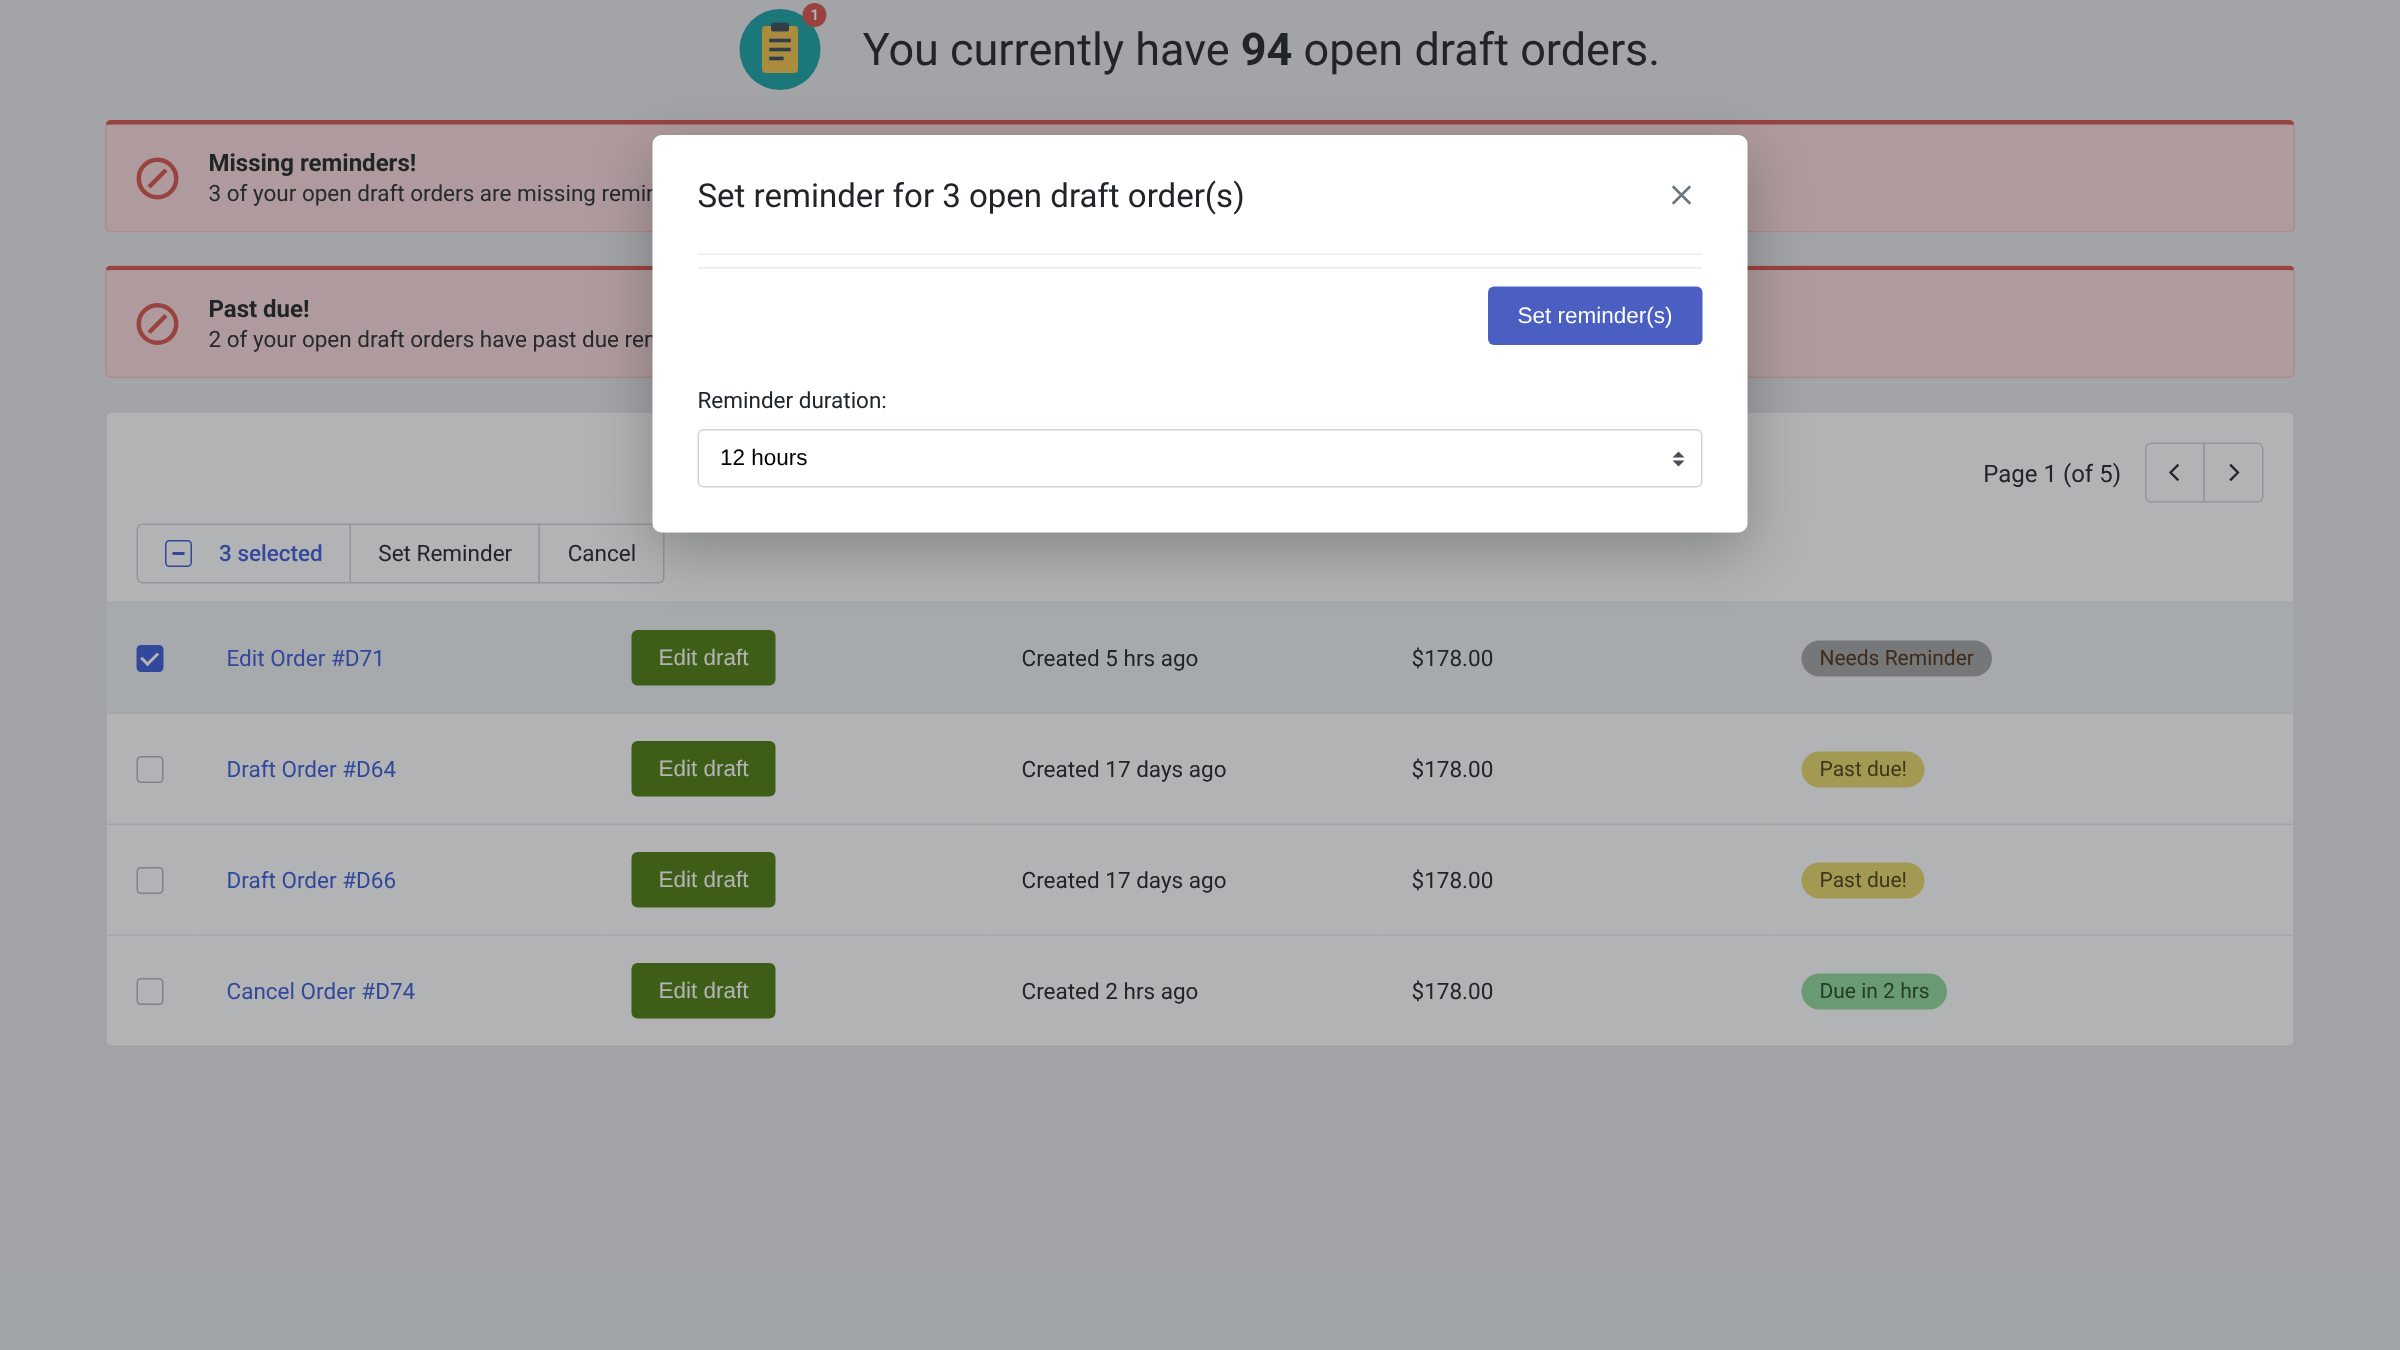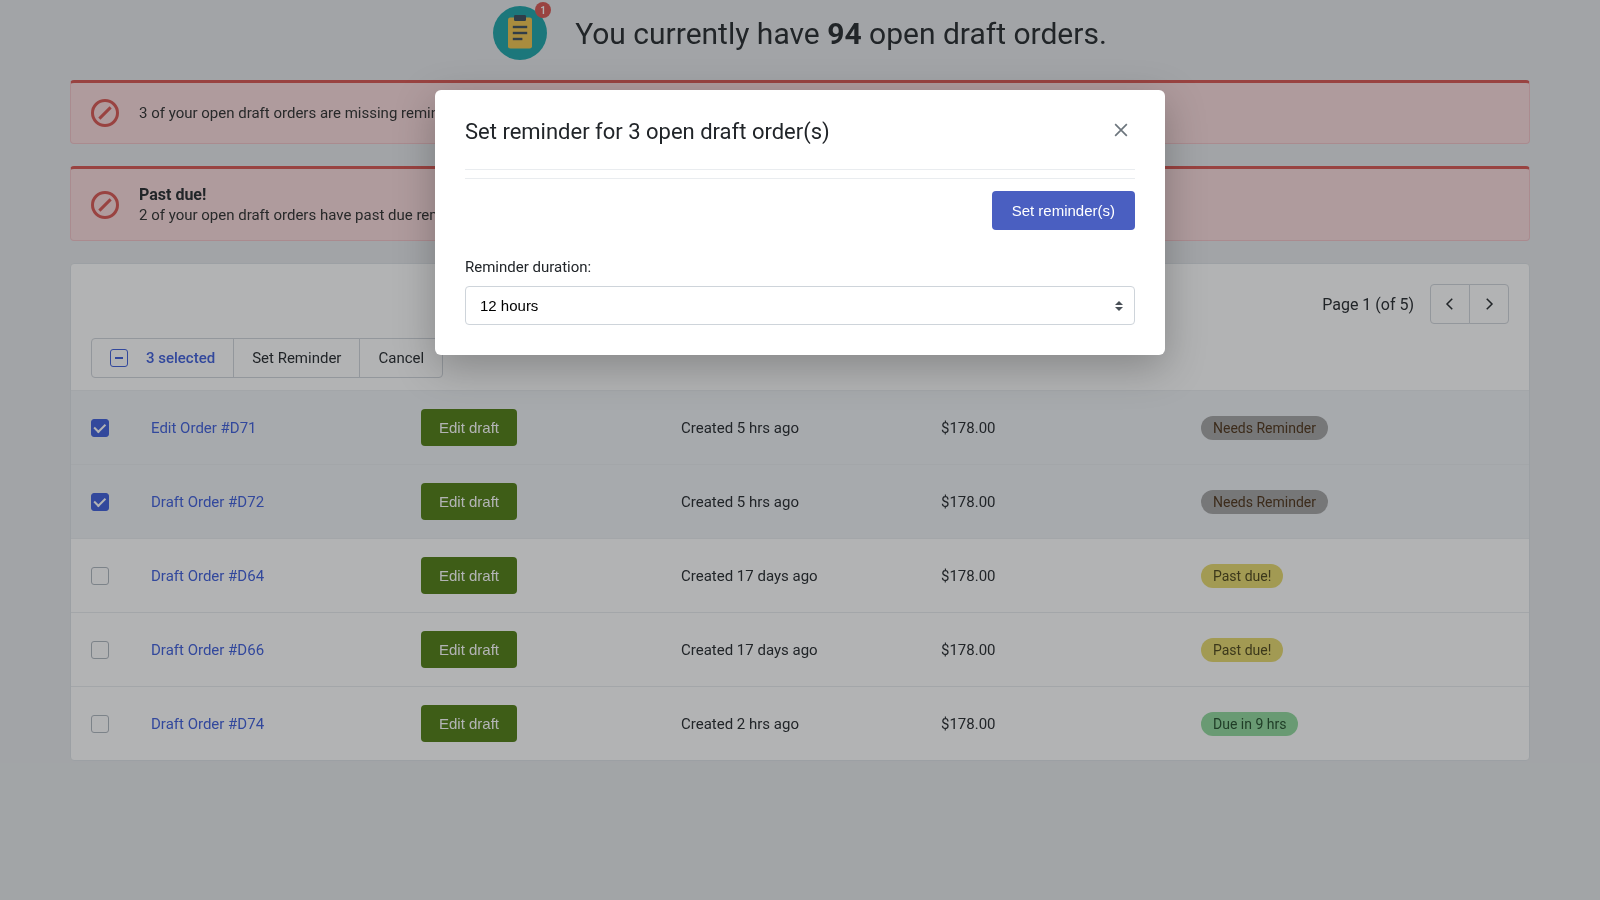--- a/index.html
+++ b/index.html
@@ -171,20 +171,21 @@
   </div>
   <div class="header-text">
     <span>You currently have </span><strong>94</strong><span> open draft orders.</span>
   </div>
 </div>
 
 <div class="container">
   <div class="alert">
     <div class="alert-icon"></div>
     <div>
+      <div class="alert-title">Missing reminders!</div>
       <div class="alert-body">3 of your open draft orders are missing reminders.</div>
     </div>
   </div>
   <div class="alert">
     <div class="alert-icon"></div>
     <div>
       <div class="alert-title">Past due!</div>
       <div class="alert-body">2 of your open draft orders have past due reminders.</div>
     </div>
   </div>
@@ -222,30 +223,20 @@
           <tr class="sel">
             <td class="cbx">
               <div class="row-check on"></div>
             </td>
             <td style="width:270px"><a href="#" class="order-link">Edit Order #D71</a></td>
             <td style="width:260px"><button class="edit-btn">Edit draft</button></td>
             <td style="width:260px" class="muted">Created 5 hrs ago</td>
             <td style="width:260px" class="muted">$178.00</td>
             <td><span class="pill warn">Needs Reminder</span></td>
           </tr>
-          <tr class="sel">
-            <td class="cbx">
-              <div class="row-check on"></div>
-            </td>
-            <td style="width:270px"><a href="#" class="order-link">Draft Order #D72</a></td>
-            <td style="width:260px"><button class="edit-btn">Edit draft</button></td>
-            <td style="width:260px" class="muted">Created 5 hrs ago</td>
-            <td style="width:260px" class="muted">$178.00</td>
-            <td><span class="pill warn">Needs Reminder</span></td>
-          </tr>
           <tr>
             <td class="cbx">
               <div class="row-check"></div>
             </td>
             <td style="width:270px"><a href="#" class="order-link">Draft Order #D64</a></td>
             <td style="width:260px"><button class="edit-btn">Edit draft</button></td>
             <td style="width:260px" class="muted">Created 17 days ago</td>
             <td style="width:260px" class="muted">$178.00</td>
             <td><span class="pill past">Past due!</span></td>
           </tr>
@@ -256,25 +247,25 @@
             <td style="width:270px"><a href="#" class="order-link">Draft Order #D66</a></td>
             <td style="width:260px"><button class="edit-btn">Edit draft</button></td>
             <td style="width:260px" class="muted">Created 17 days ago</td>
             <td style="width:260px" class="muted">$178.00</td>
             <td><span class="pill past">Past due!</span></td>
           </tr>
           <tr>
             <td class="cbx">
               <div class="row-check"></div>
             </td>
-            <td style="width:270px"><a href="#" class="order-link">Draft Order #D74</a></td>
+            <td style="width:270px"><a href="#" class="order-link">Cancel Order #D74</a></td>
             <td style="width:260px"><button class="edit-btn">Edit draft</button></td>
             <td style="width:260px" class="muted">Created 2 hrs ago</td>
             <td style="width:260px" class="muted">$178.00</td>
-            <td><span class="pill due">Due in 9 hrs</span></td>
+            <td><span class="pill due">Due in 2 hrs</span></td>
           </tr>
         </tbody>
     </table>
   </div>
 </div>
 
 <div class="overlay"></div>
 <div class="modal">
   <div class="modal-header">
     <div class="modal-title">Set reminder for 3 open draft order(s)</div>

